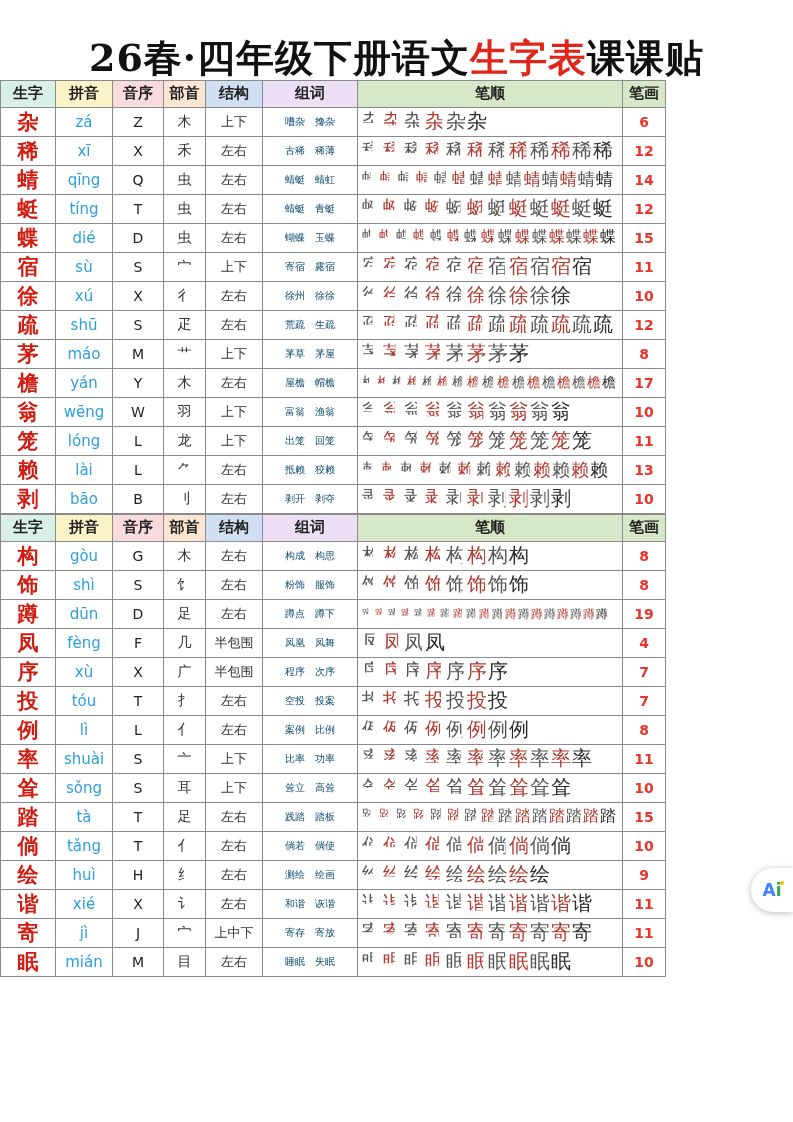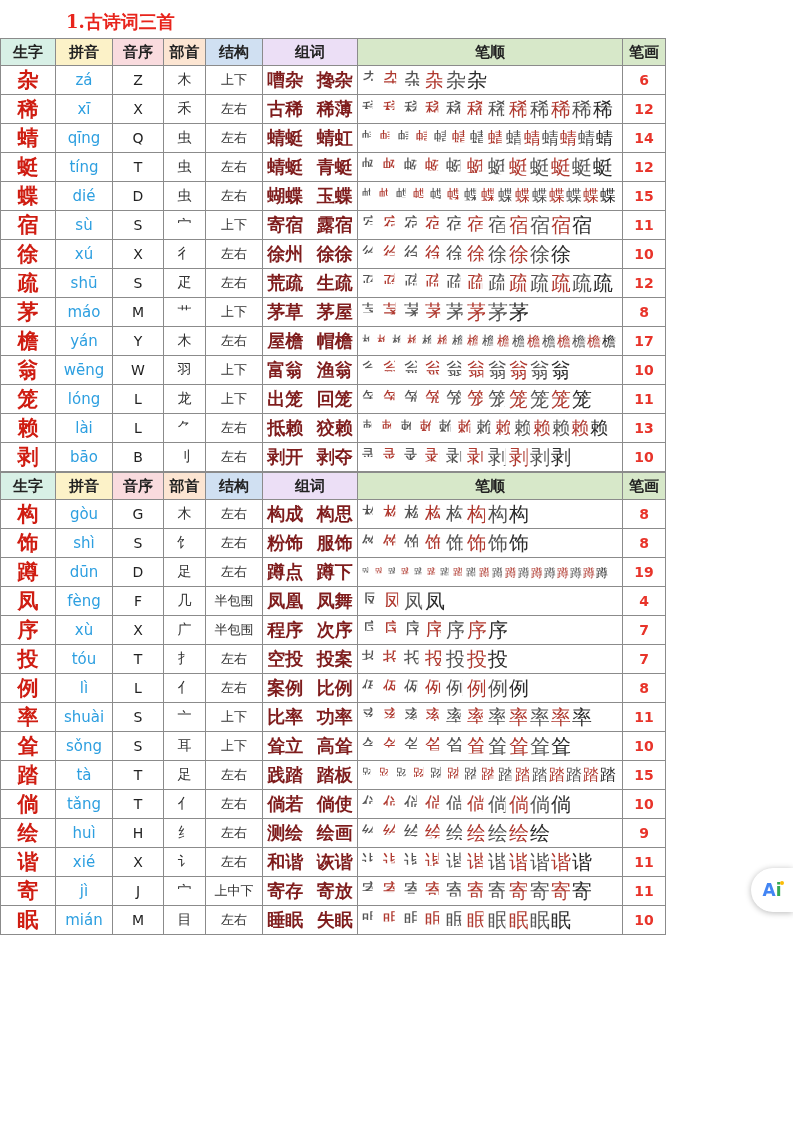--- a/index.html
+++ b/index.html
@@ -54,21 +54,21 @@
   }
   .char-table td{height:27px;}
   td.c-char{
     font-size:21px;font-weight:bold;color:#cf1d12;
     font-family:"DejaVu Serif","Liberation Serif",serif;
   }
   td.c-pinyin{font-size:15px;color:#2d9fe0;}
   td.c-initial{font-size:14px;color:#222;}
   td.c-radical{font-size:14px;color:#333;font-family:"DejaVu Serif","Liberation Serif",serif;}
   td.c-structure{font-size:13px;color:#333;font-family:"DejaVu Serif","Liberation Serif",serif;}
-  td.c-words{font-size:18px;color:#7f1d1d;word-spacing:7px;font-family:"DejaVu Serif","Liberation Serif",serif;font-weight:bold;}
+  td.c-words{font-size:10px;color:#0c4a6e;word-spacing:7px;font-family:"DejaVu Serif","Liberation Serif",serif;}
   td.c-strokes{
     text-align:left;
     padding-left:4px;
     font-family:"DejaVu Serif","Liberation Serif",serif;
   }
   td.c-strokes span{display:inline-block;vertical-align:middle;}
   td.c-count{font-size:14px;color:#e8342a;font-weight:bold;}
   .footer{
     position:absolute;
     left:0;right:0;
@@ -91,22 +91,22 @@
   }
   .ai-badge .a{color:#4285F4;font-weight:bold;font-size:17px;font-style:normal;}
   .ai-badge .i{color:#34A853;font-weight:bold;font-size:17px;}
   .ai-badge .dot{position:absolute;top:13px;right:9px;width:4px;height:4px;border-radius:50%;background:#FBBC05;}
 </style>
 </head>
 <body>
 
 <div class="page">
 
-
-  <div class="section-heading">1.古诗词三首</div>
+  <h1 class="doc-title"><span>26春·四年级下册语文</span><span class="hl">生字表</span><span>课课贴</span></h1>
+
   <table class="char-table">
     <colgroup>
         <col style="width: 55px;">
         <col style="width: 57px;">
         <col style="width: 51px;">
         <col style="width: 42px;">
         <col style="width: 57px;">
         <col style="width: 95px;">
         <col style="width: 265px;">
         <col style="width: 43px;">

